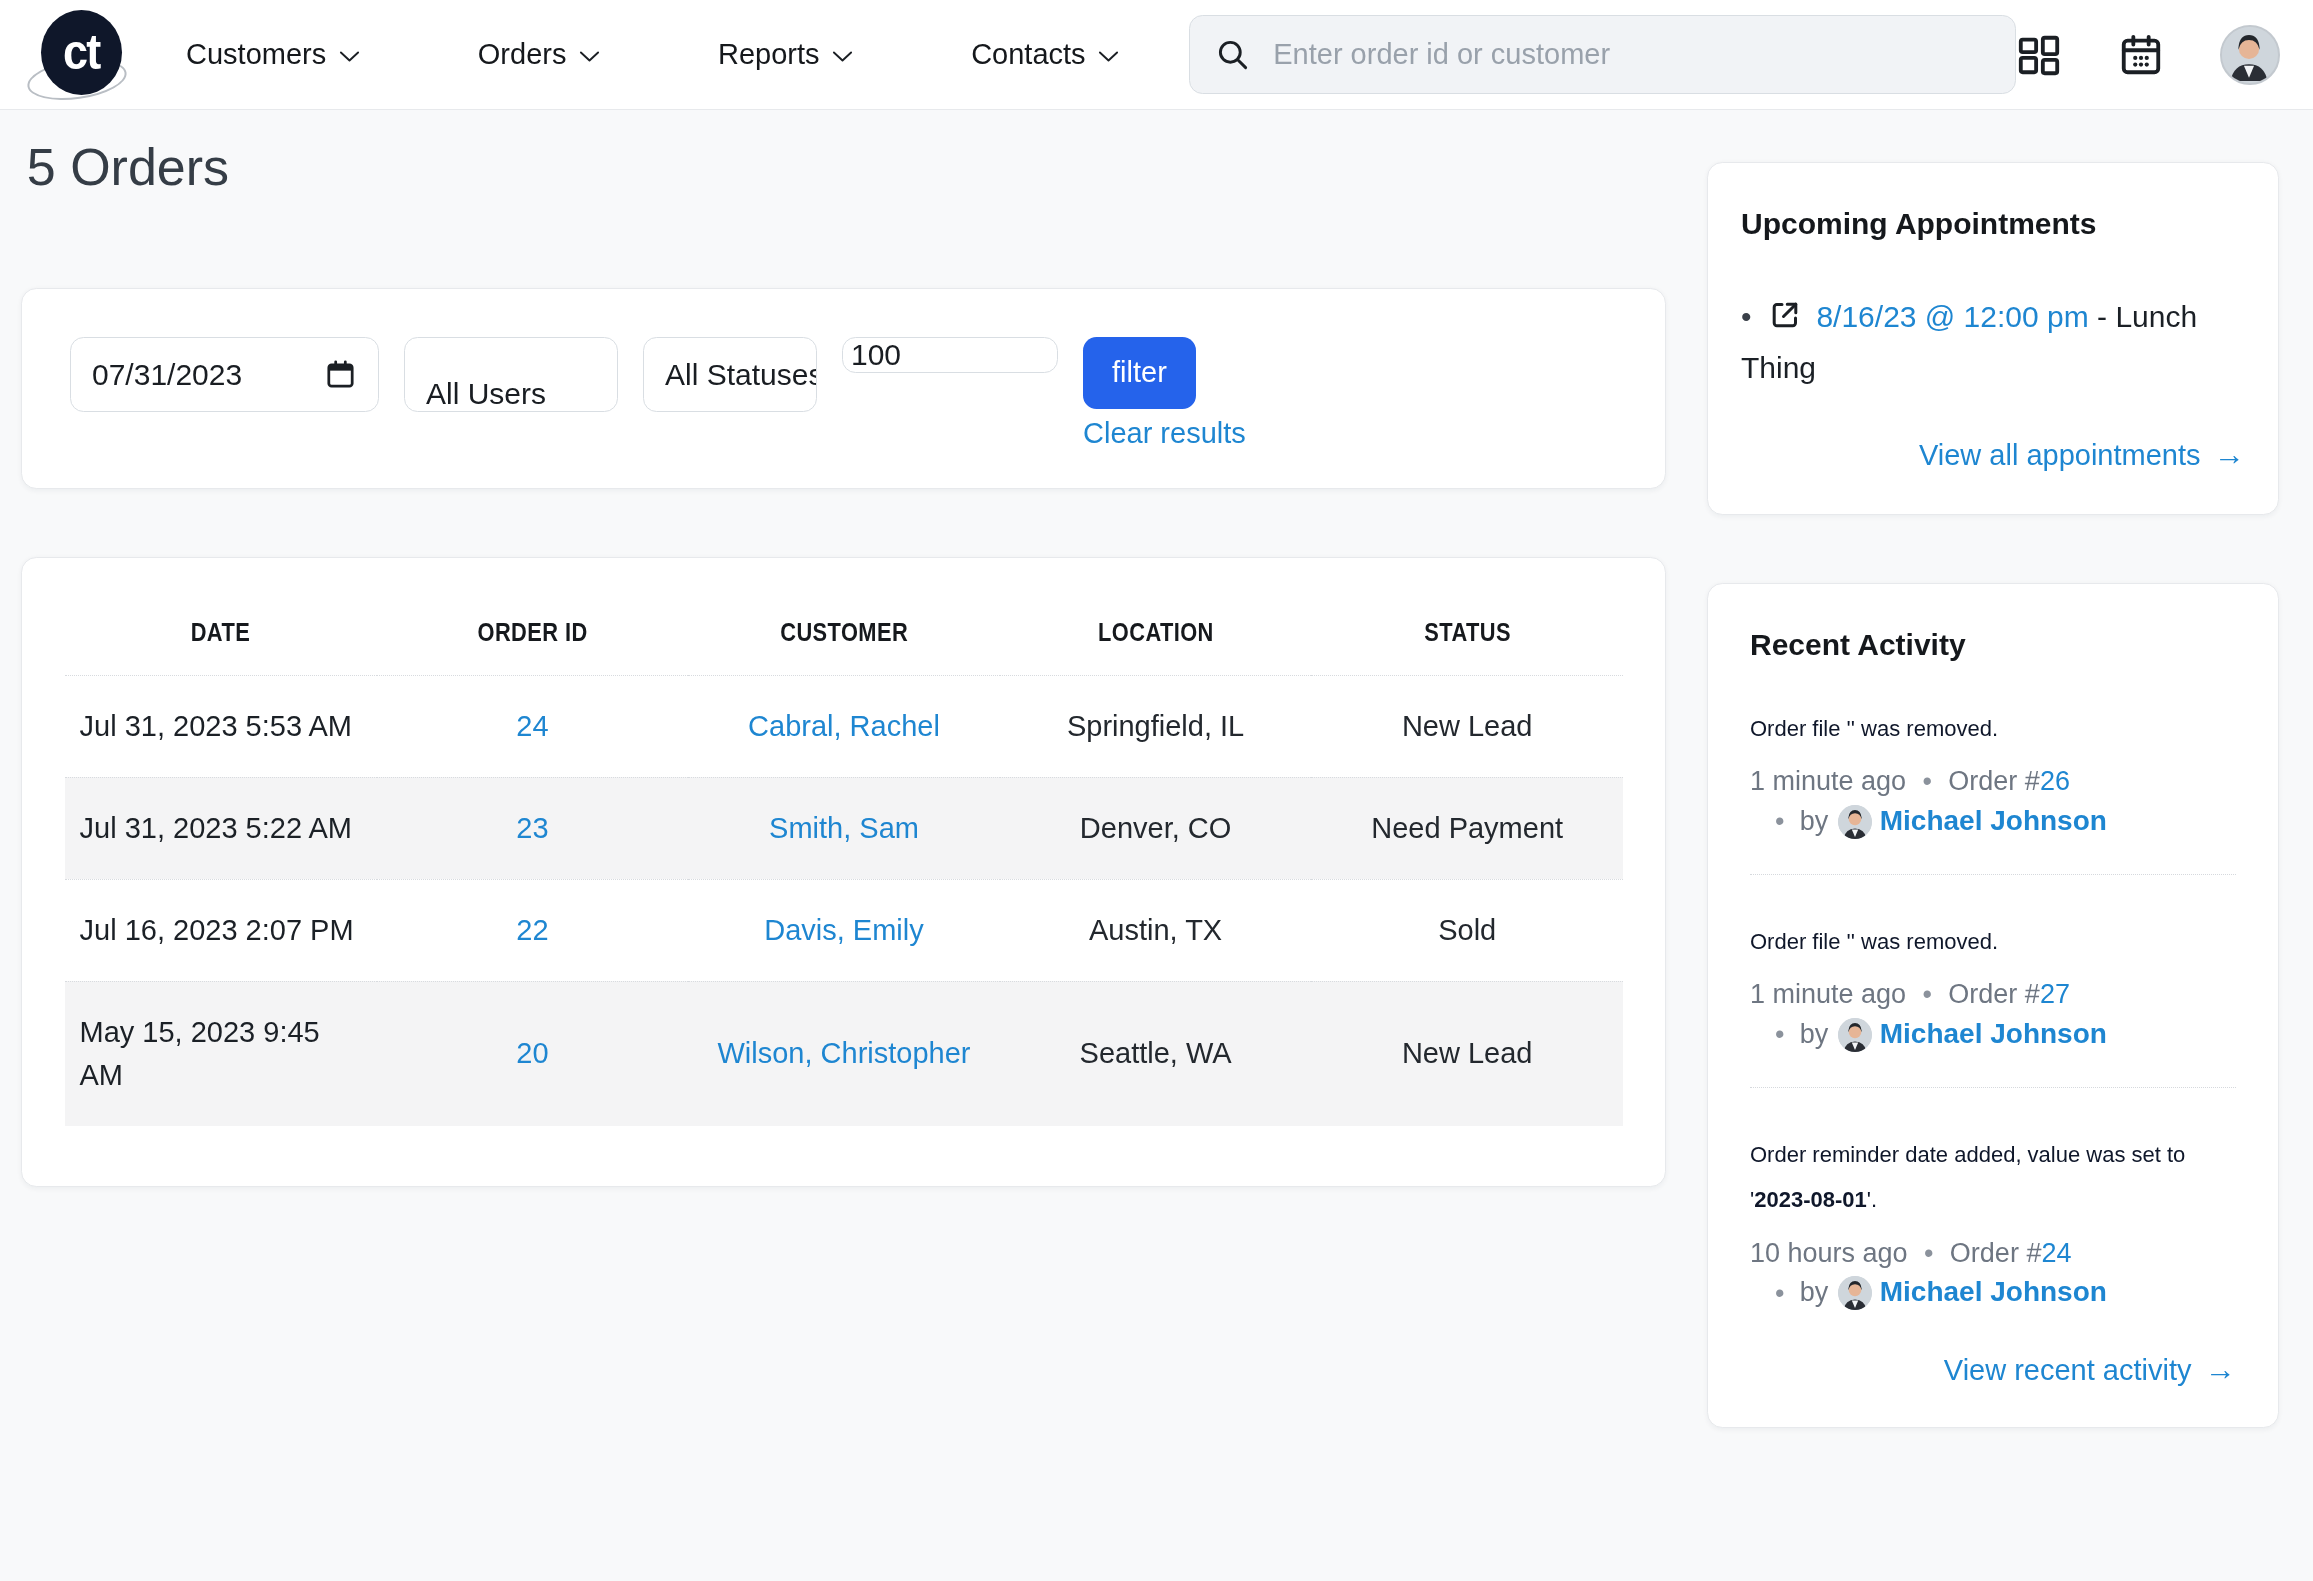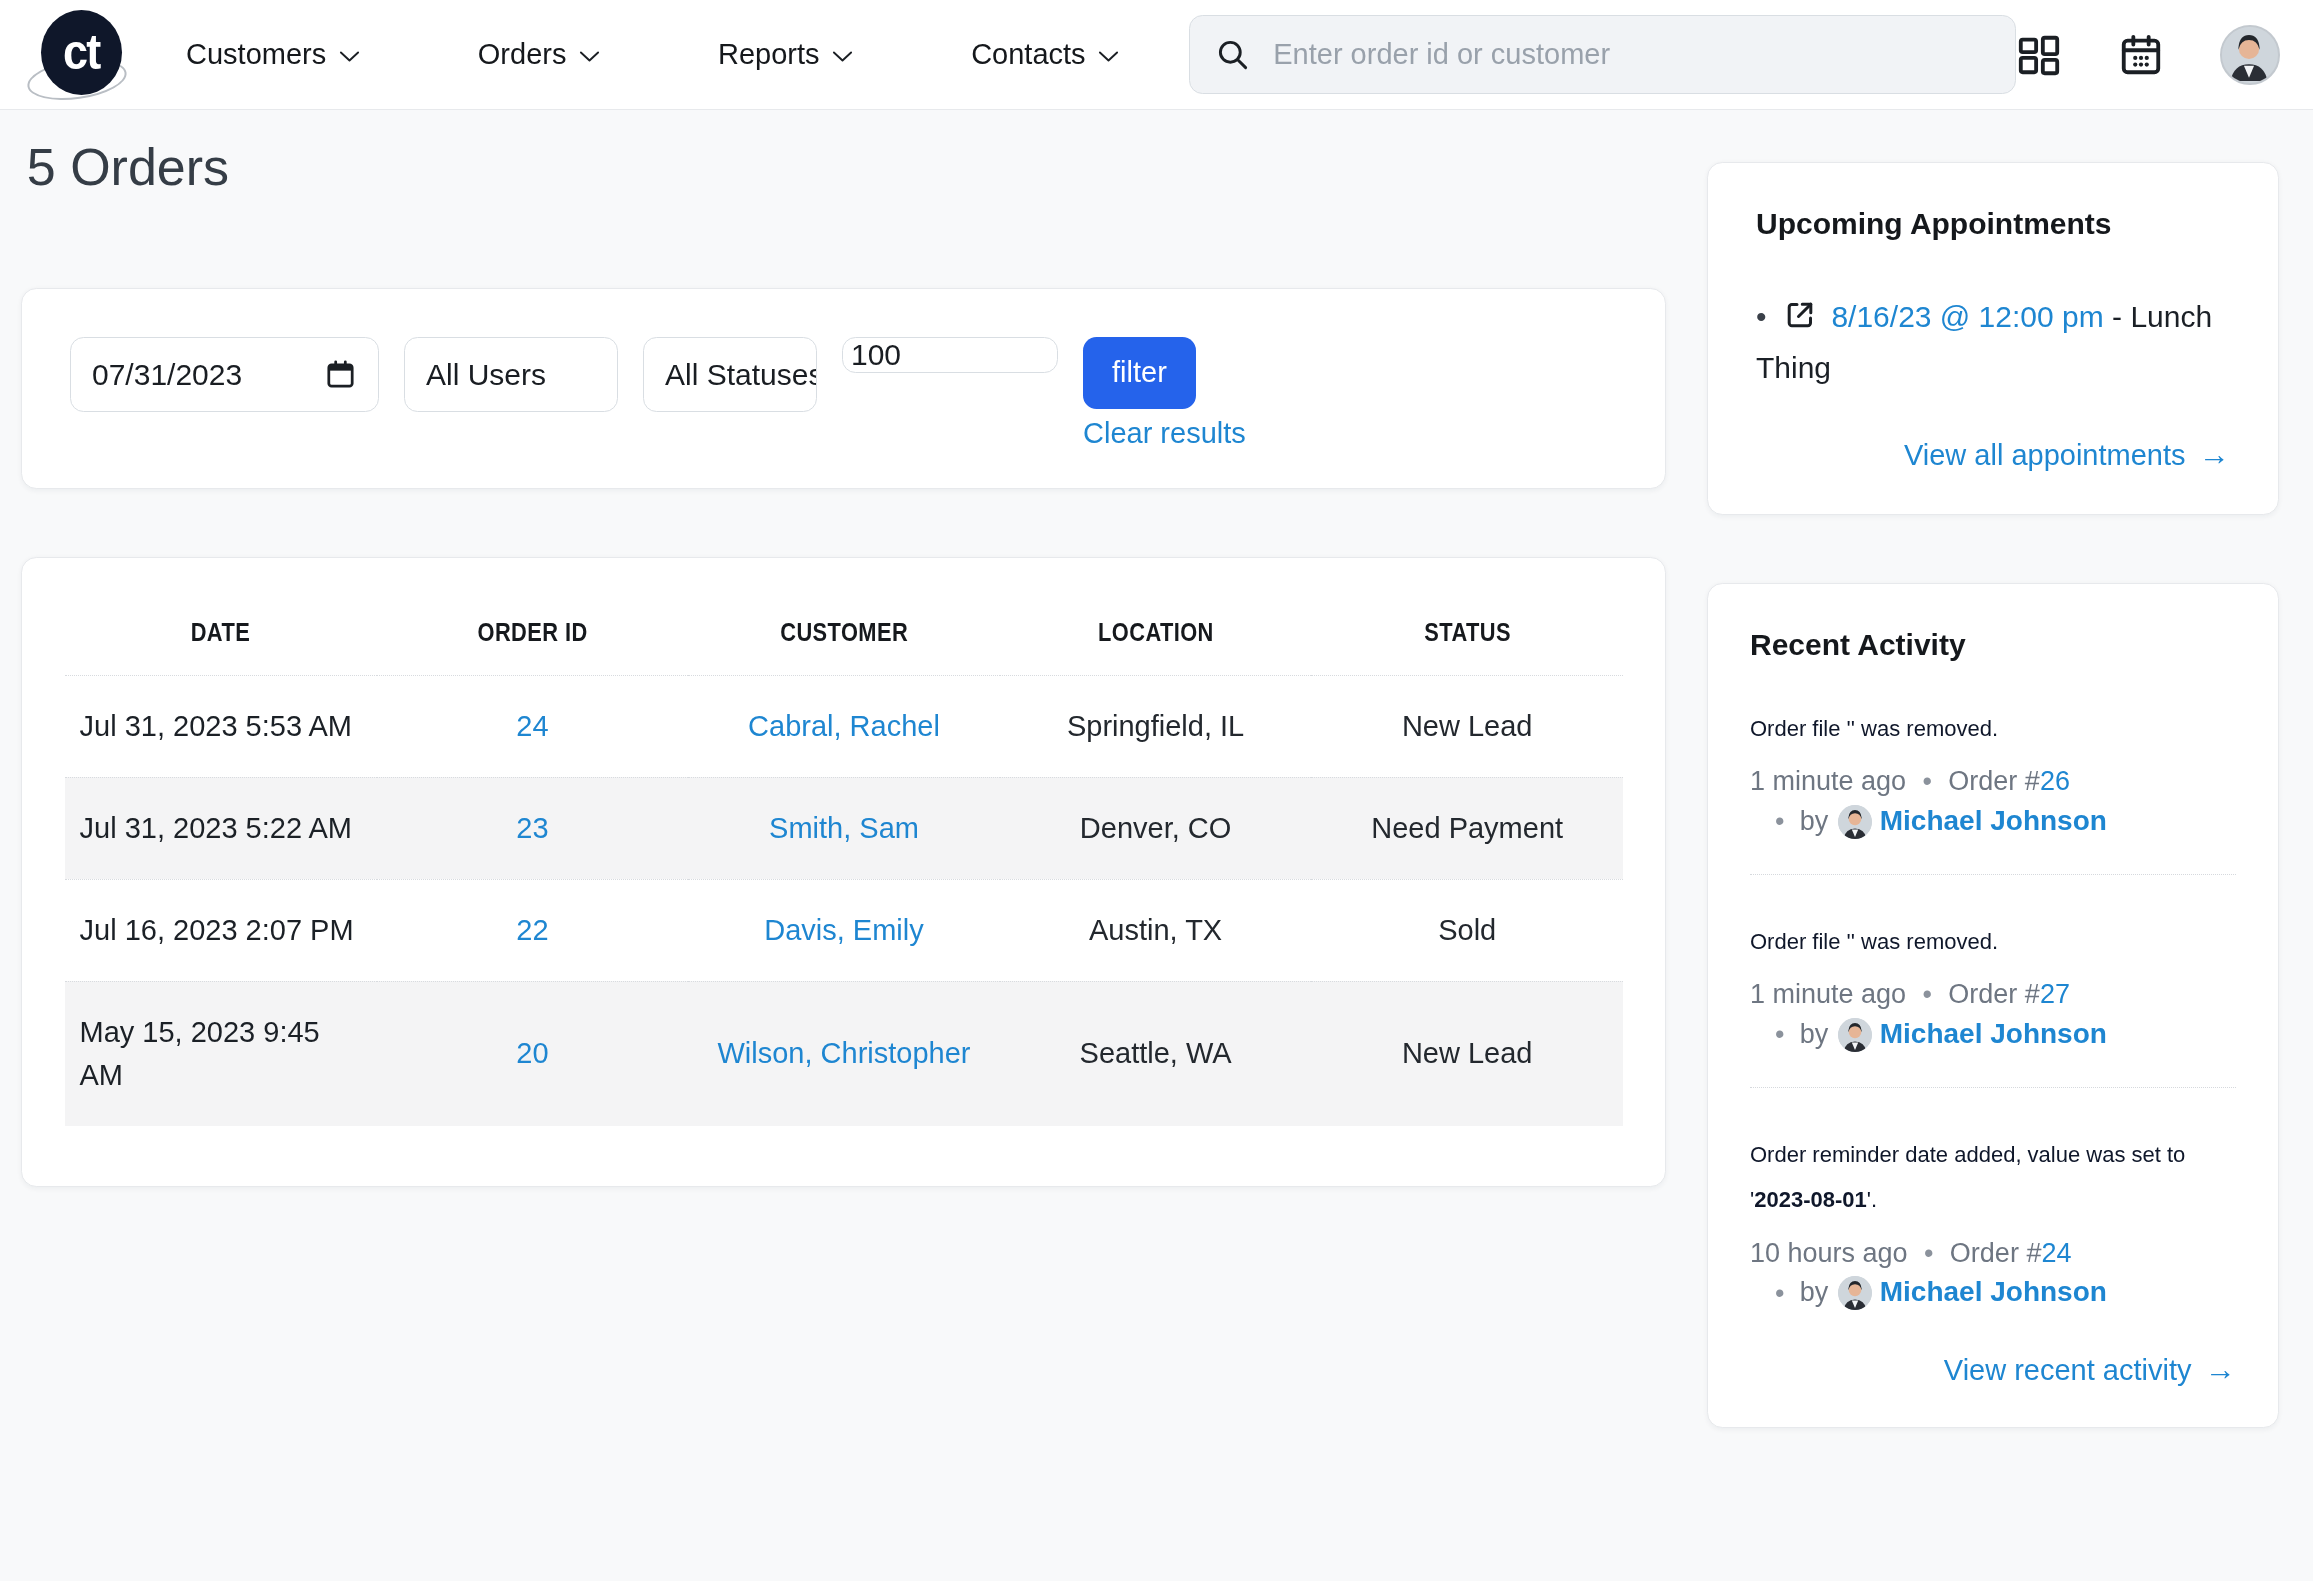--- a/index.html
+++ b/index.html
@@ -70,21 +70,21 @@
 
   
   .filter-card { padding:48px 42px 31px 48px; margin-bottom:68px; }
   .filter-row { display:flex; gap:25px; align-items:flex-start; }
   .f-box {
     height:75px; border:1.9px solid #d9dee3; border-radius:13.5px; background:#fff;
     display:flex; align-items:center; font-size:30px; color:#191d22;
     padding:0 21px; white-space:nowrap; overflow:hidden; cursor:pointer;
   }
   .f-date { width:309px; justify-content:space-between; }
-  .f-users { width:214px; }
+  .f-users { width:214px;align-items:flex-end; }
   .f-status { width:174px; padding-right:0; }
   .f-limit { width:216px; font-family:inherit; font-size:30px; color:#191d22;
     border:1.9px solid #d9dee3; border-radius:13.5px; padding:0 8px; outline:none; }
   .cal-sm { width:33px; height:35px; flex:0 0 auto; margin-left:15.4px; }
   .filter-actions { width:216px; line-height:48px; font-size:29px; }
   .btn-filter {
     display:inline-block; vertical-align:middle;
     background:#2563eb; color:#fff; border:none; border-radius:13.5px;
     font-family:inherit; font-size:29px; padding:19.3px 29px; margin-right:41px;
     cursor:pointer;
@@ -100,21 +100,21 @@
   .orders th span { display:inline-block; transform:scaleX(.84); letter-spacing:0.5px; }
   .orders td {
     padding:29px 14.5px; font-size:29px; text-align:center; vertical-align:middle;
     line-height:43px; color:#23282e; border-top:1.9px dotted #d8dbdf;
   }
   .orders td.c-date { text-align:left; color:#1b2026; }
   .orders tbody tr:nth-child(even) { background:#f4f4f5; }
   .orders a { font-size:29px; }
 
   
-  .appt-card { margin-top:52px; padding:44px 48px 41px; }
+  .appt-card { margin-top:52px; padding:44px 33px 41px; }
   .card-title { font-size:30px; font-weight:700; color:#15181c; }
   .appt-item { margin-top:50px; font-size:30px; line-height:51px; color:#1b2026; }
   .appt-item .bullet { color:#3a4049; margin-right:15.4px; }
   .ext-icon { width:36px; height:36px; vertical-align:-5.8px; margin-right:13.5px; }
   .view-link { display:block; text-align:right; font-size:29px; margin-top:44px; }
   .view-link .arrow { margin-left:13.5px; font-size:31px; }
 
   .activity-card { margin-top:68px; padding:44px 42px 39px; }
   .act-item { margin-top:44px; }
   .act-text { font-size:22px; line-height:45px; color:#0f172a; }

